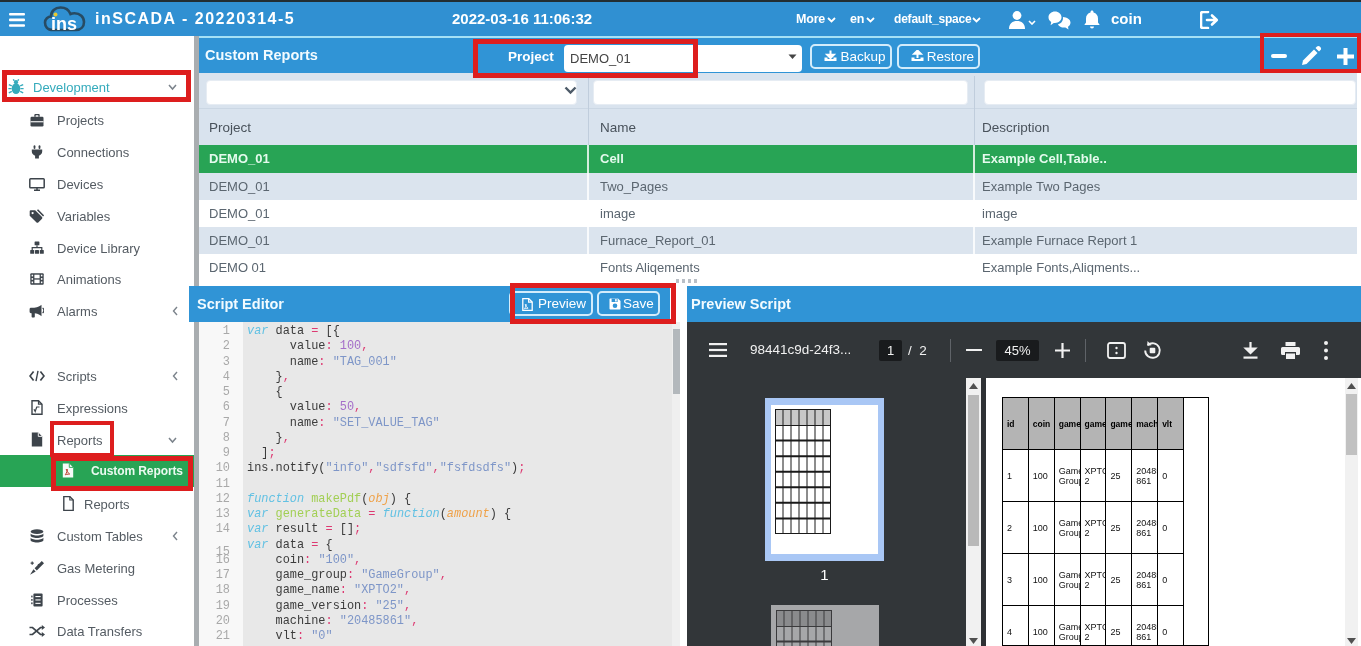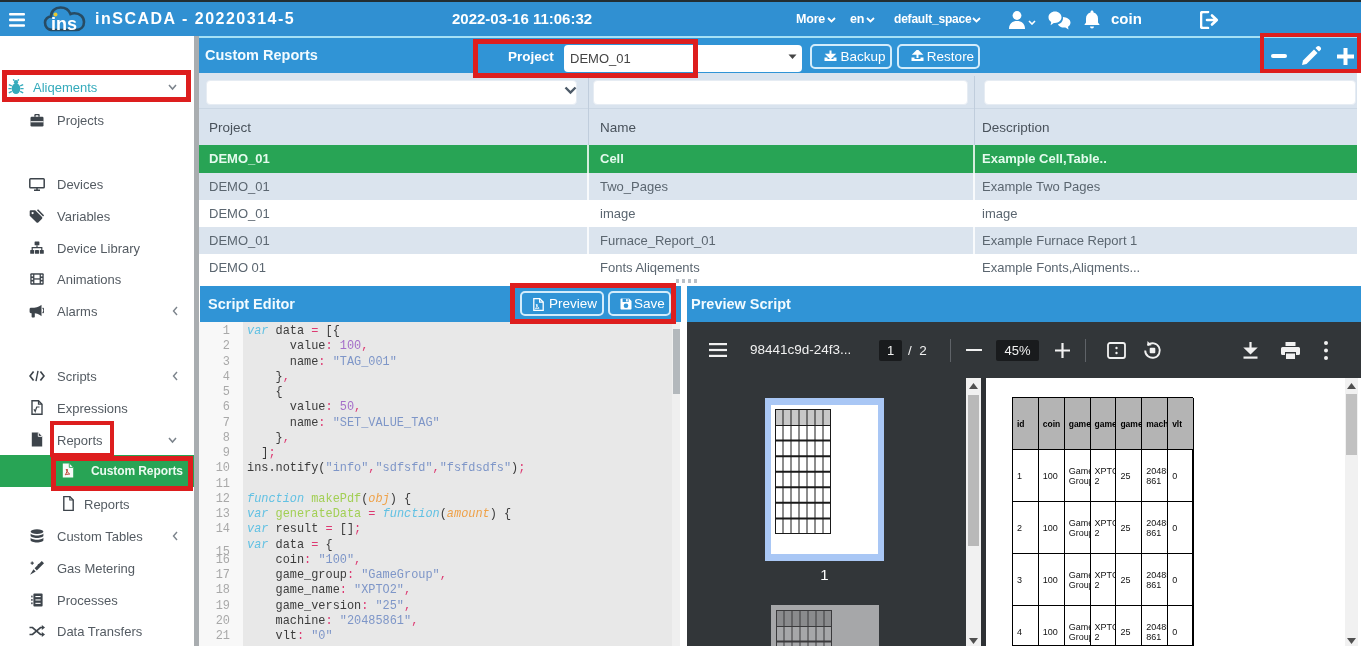--- a/index.html
+++ b/index.html
@@ -23,21 +23,21 @@
 #filtrow{position:absolute;left:199px;top:73px;width:1158px;height:35px;background:#d9e3ee}
 .finput{position:absolute;top:7px;height:25px;background:#fff;border-radius:4px;border:1px solid #e6ecf3}
 .colsep{position:absolute;width:1px;background:#c0cddc}
 .thead{position:absolute;left:199px;top:108px;width:1158px;height:37px;background:#d9e3ee;border-top:1px solid #cbd7e4}
 .th{position:absolute;top:0;font-size:13.5px;color:#49525b;line-height:37px}
 .trow{position:absolute;left:199px;width:1158px;height:27px;font-size:13px;line-height:27px;color:#5b6670}
 .trow .c1{position:absolute;left:10px}
 .trow .c2{position:absolute;left:401px}
 .trow .c3{position:absolute;left:783px}
 
-#sehead{position:absolute;left:200px;top:286px;width:481px;height:36px;background:#3094d6}
+#sehead{position:absolute;left:189px;top:286px;width:481px;height:36px;background:#3094d6}
 #pshead{position:absolute;left:687px;top:286px;width:674px;height:36px;background:#3094d6}
 .ptitle{color:#f2fbff;font-weight:bold;font-size:14.5px;line-height:36px;position:absolute;top:0}
 .hbtn{position:absolute;top:6px;height:25px;border:2px solid #d3ecfb;border-radius:5px;color:#fff;font-size:13.5px;line-height:21px;text-align:center}
 
 #gutter{position:absolute;left:199px;top:322px;width:44px;height:324px;background:#f8f8f8}
 #codebg{position:absolute;left:243px;top:322px;width:429px;height:324px;background:#e8e8e8}
 .gl{position:absolute;width:26px;text-align:right;font-family:"Liberation Mono",monospace;font-size:11.9px;color:#a9a9a9;height:15.25px;line-height:15.25px}
 .cl{position:absolute;left:4px;white-space:pre;font-family:"Liberation Mono",monospace;font-size:11.9px;color:#3c3c3c;height:15.25px;line-height:15.25px}
 .k{color:#62c1e3;font-style:italic}
 .d{color:#a2cf54}
@@ -122,35 +122,45 @@
   <div class="si" style="top:34.5px;color:#35abbc">
     <svg style="left:8px;top:8px" width="16" height="16" viewBox="0 0 16 16">
           <g fill="#35abbc">
             <ellipse cx="8" cy="9.6" rx="4.3" ry="5.4"></ellipse>
             <circle cx="8" cy="3.2" r="2.1"></circle>
           </g>
           <g stroke="#35abbc" stroke-width="1.4" fill="none">
             <path d="M3.8 6.8 L0.8 5.6 M3.6 9.6 L0.4 9.6 M3.8 12.4 L0.8 13.8 M12.2 6.8 L15.2 5.6 M12.4 9.6 L15.6 9.6 M12.2 12.4 L15.2 13.8 M6.3 1.8 L5.2 0.4 M9.7 1.8 L10.8 0.4"></path>
           </g>
         </svg>
-    <span class="lbl" style="left:33px">Aliqements</span>
+    <span class="lbl" style="left:33px">Development</span>
     <svg style="left:168px;top:13px" width="9" height="7" viewBox="0 0 9 7">
           <path d="M1 1l3.5 4L8 1" fill="none" stroke="#7b838b" stroke-width="1.5"></path>
         </svg>
   </div>
 
   <div class="si" style="top:68px">
     <svg style="left:30px;top:10px" width="14" height="13" viewBox="0 0 14 13">
           <path d="M5 2.8 V1.2 C5 0.8 5.3 0.5 5.7 0.5 L8.3 0.5 C8.7 0.5 9 0.8 9 1.2 V2.8" fill="none" stroke="#3d444b" stroke-width="1.4"></path>
           <rect x="0.5" y="2.8" width="13" height="9.7" rx="1.2" fill="#3d444b"></rect>
           <rect x="0.5" y="7.2" width="13" height="1.1" fill="#fff"></rect>
         </svg>
     <span class="lbl" style="left:57px">Projects</span>
   </div>
 
+  <div class="si" style="top:100px">
+    <svg style="left:31px;top:9px" width="12" height="14" viewBox="0 0 12 14">
+          <g fill="#3d444b">
+            <rect x="2.6" y="0.3" width="1.8" height="3.6" rx="0.9"></rect>
+            <rect x="7.6" y="0.3" width="1.8" height="3.6" rx="0.9"></rect>
+            <path d="M0.8 4.4 h10.4 v2.2 c0 2-1.4 3.6-3.3 4.1 v2.8 h-3.8 v-2.8 C2.2 10.2 0.8 8.6 0.8 6.6 Z"></path>
+          </g>
+        </svg>
+    <span class="lbl" style="left:57px">Connections</span>
+  </div>
 
   <div class="si" style="top:132px">
     <svg style="left:29px;top:10px" width="16" height="13" viewBox="0 0 16 13">
           <rect x="0.8" y="0.8" width="14.4" height="9" rx="0.8" fill="none" stroke="#3d444b" stroke-width="1.5"></rect>
           <path d="M5 12.3 h6 M8 9.8 v2.5" stroke="#3d444b" stroke-width="1.5"></path>
         </svg>
     <span class="lbl" style="left:57px">Devices</span>
   </div>
 
   <div class="si" style="top:163.5px">
@@ -568,21 +578,21 @@
   <svg style="position:absolute;left:3px;top:5px" width="9" height="6" viewBox="0 0 9 6">
         <path d="M4.5 0 L9 6 L0 6 Z" fill="#505050"></path>
       </svg>
   <div style="position:absolute;left:2px;top:17px;width:11px;height:151px;background:#b9b9b9"></div>
   <svg style="position:absolute;left:3px;top:260px" width="9" height="6" viewBox="0 0 9 6">
         <path d="M4.5 6 L9 0 L0 0 Z" fill="#505050"></path>
       </svg>
 </div>
 <div id="pdfdiv"></div>
 <div id="pdfmain">
-  <div id="bigtab" class="ptab" style="position:absolute;left:26px;top:19px;width:181px;height:249px">
+  <div id="bigtab" class="ptab" style="position:absolute;left:16px;top:19px;width:207px;height:249px">
         <div class="hc" style="left:0px;top:0;width:25.857142857142858px;height:52px">
           <div style="position:absolute;left:4px;top:21px">id</div>
         </div>
         <div class="hc" style="left:25.857142857142858px;top:0;width:25.857142857142858px;height:52px">
           <div style="position:absolute;left:4px;top:21px">coin</div>
         </div>
         <div class="hc" style="left:51.714285714285715px;top:0;width:25.857142857142858px;height:52px">
           <div style="position:absolute;left:4px;top:21px">game_</div>
         </div>
         <div class="hc" style="left:77.57142857142857px;top:0;width:25.857142857142858px;height:52px">

